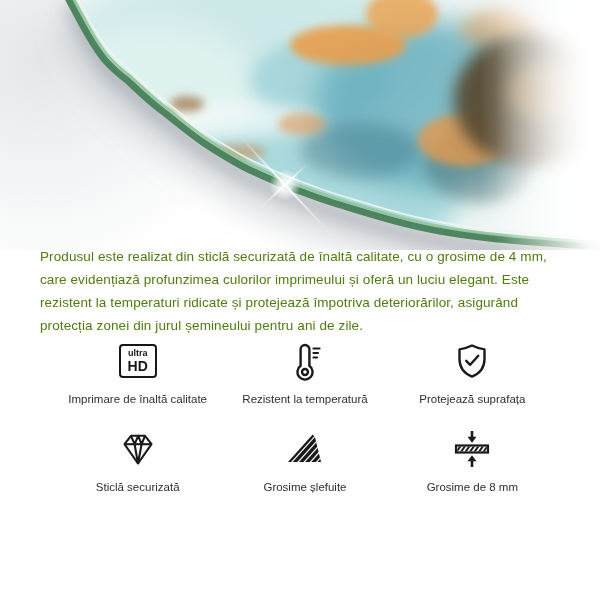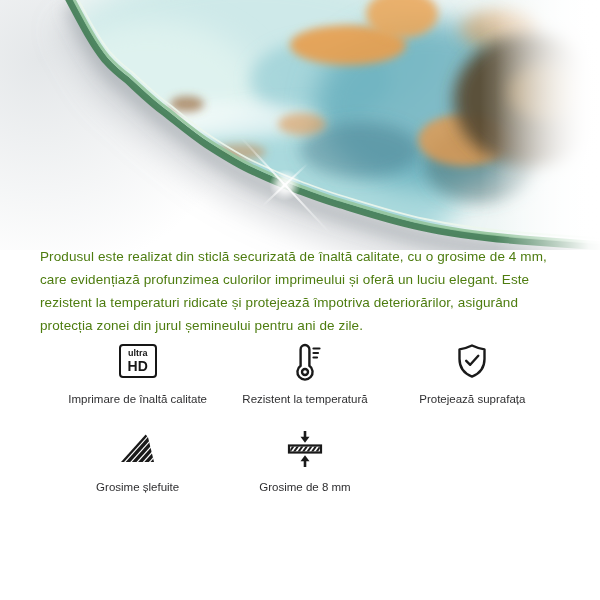--- a/index.html
+++ b/index.html
@@ -157,20 +157,31 @@
     <div class="feature">
       <div class="ficon">
         <svg width="40" height="40" viewBox="0 0 40 40" fill="none" stroke="#1a1a1a" stroke-width="2.4" stroke-linecap="round" stroke-linejoin="round">
           <path d="M20 4.5 C23.5 6.2 28 7.6 32.5 8.4 V18 C32.5 26.8 27.6 32.6 20 35.6 C12.4 32.6 7.5 26.8 7.5 18 V8.4 C12 7.6 16.5 6.2 20 4.5 Z"></path>
           <path d="M14.2 19.8 L18.2 23.8 L26.3 14.8"></path>
         </svg>
       </div>
       <div class="flabel">Protejează suprafața</div>
     </div>
 
+    <div class="feature">
+      <div class="ficon">
+        <svg width="40" height="40" viewBox="0 0 40 40" fill="none" stroke="#1a1a1a" stroke-width="2.1" stroke-linejoin="round">
+          <path d="M6.5 15.2 L13 6.8 H27 L33.5 15.2 L20 34.5 Z"></path>
+          <path d="M6.5 15.2 H33.5"></path>
+          <path d="M13 6.8 L16.6 15.2 L20.2 6.8 L23.6 15.2 L27 6.8"></path>
+          <path d="M16.6 15.2 L20 34.5 M23.6 15.2 L20 34.5"></path>
+        </svg>
+      </div>
+      <div class="flabel">Sticlă securizată</div>
+    </div>
 
     <div class="feature">
       <div class="ficon">
         <svg width="40" height="40" viewBox="0 0 40 40">
           <defs>
               <clipPath id="triClip">
                 <path d="M3 33 L29 4 L36 33 Z"></path>
               </clipPath>
             </defs>
           <g clip-path="url(#triClip)" stroke="#1a1a1a" stroke-width="3.4">

